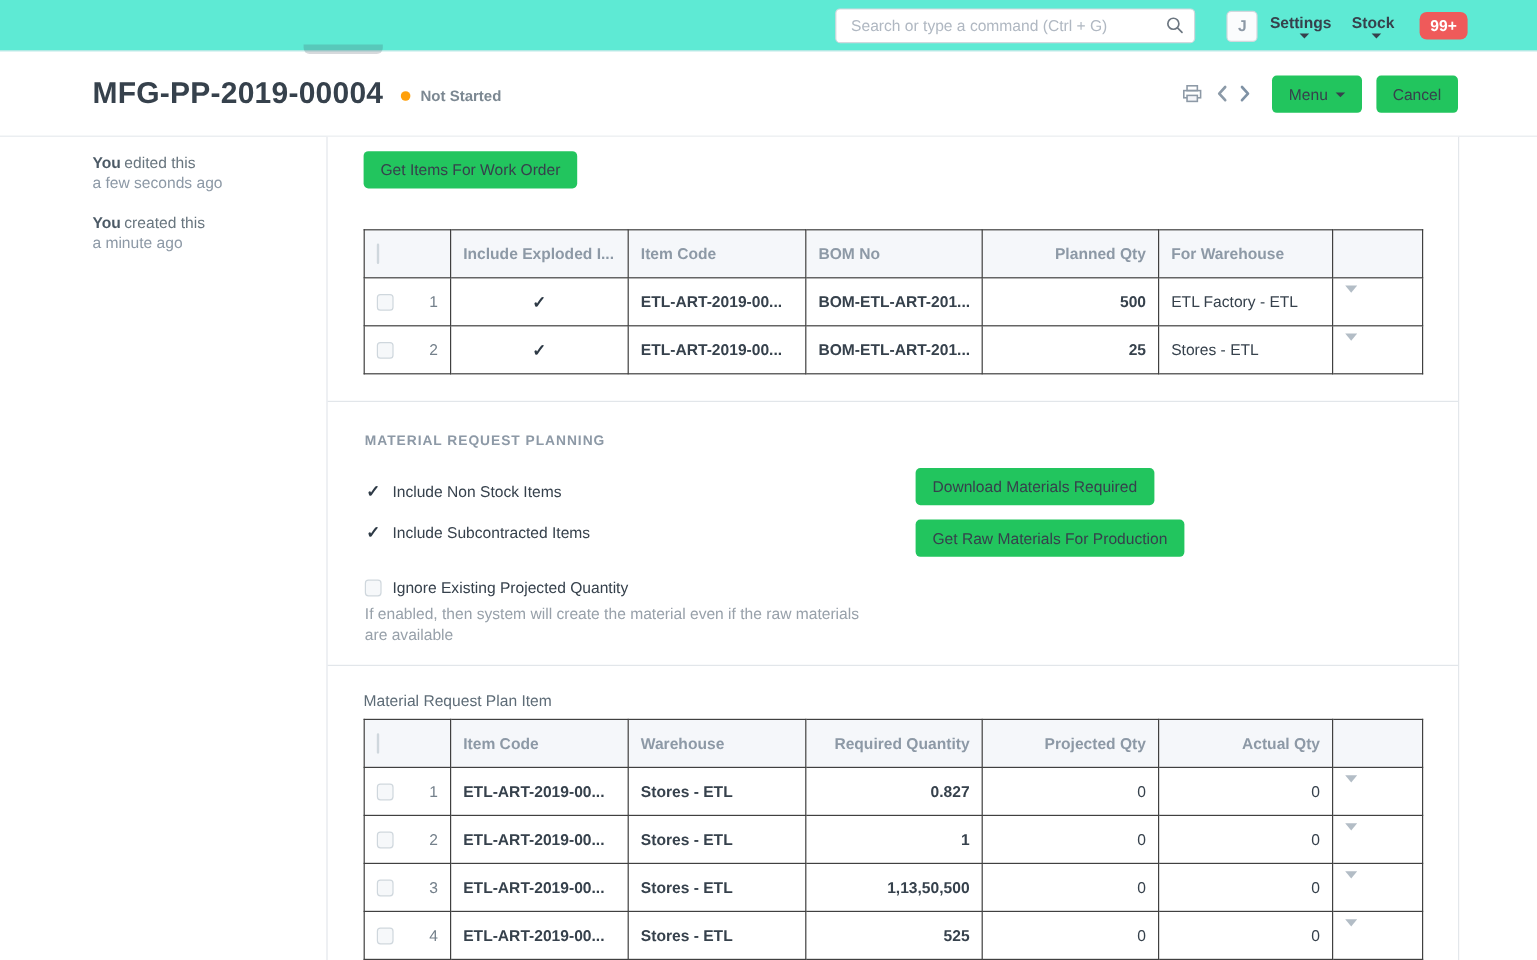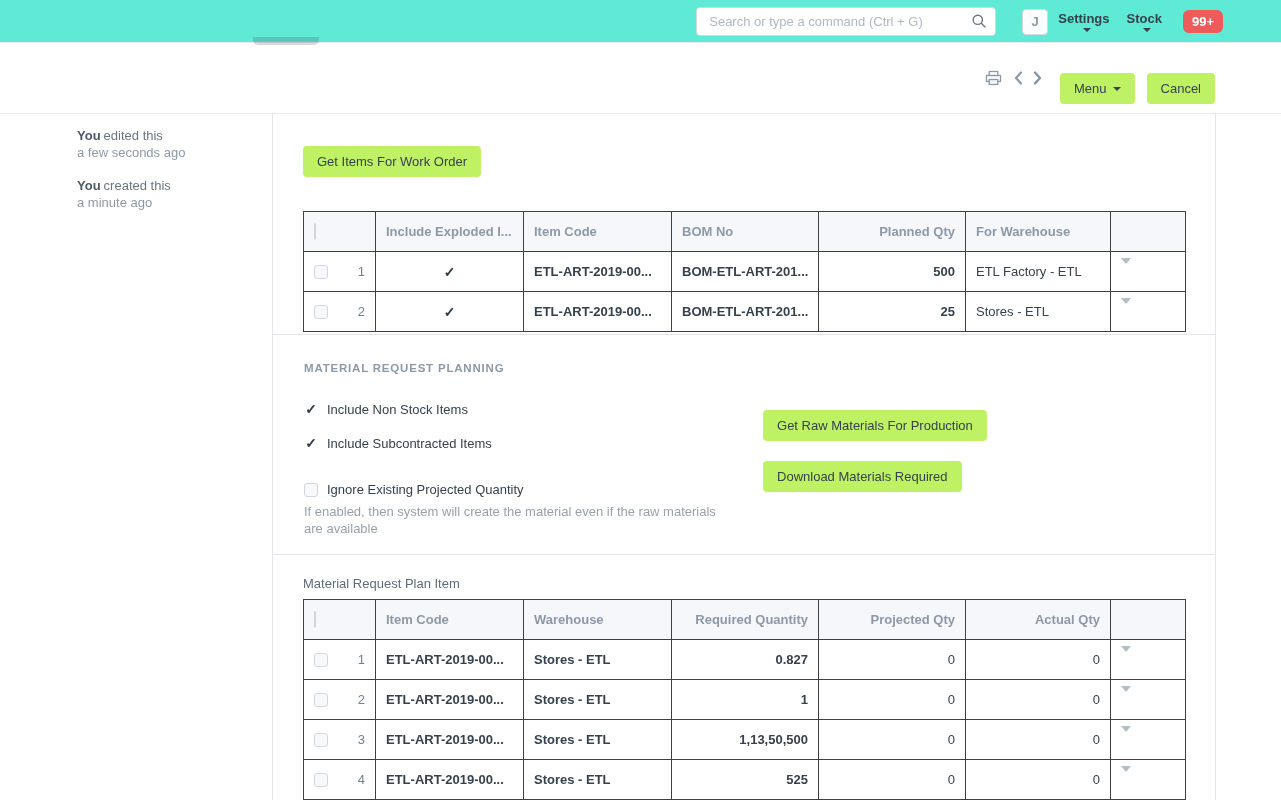--- a/index.html
+++ b/index.html
@@ -33,23 +33,23 @@
     border-bottom:1px solid #e6eaee; }
   .title-area { position:absolute; left:77px; top:0; height:70px; display:flex; align-items:center; }
   .page-title { font-size:25px; font-weight:bold; color:#36414c; letter-spacing:.2px; }
   .indicator { display:flex; align-items:center; margin-left:15px; margin-top:4px; }
   .indicator-dot { width:8px; height:8px; border-radius:50%; background:#ffa00a; margin-right:8px; }
   .indicator-label { font-size:12.5px; font-weight:bold; color:#7c8892; }
   .header-actions { position:absolute; right:66px; top:0; height:70px; display:flex; align-items:center; }
   .icon-btn { display:flex; align-items:center; cursor:pointer; }
   .print-btn { margin-right:10px; }
   .chev { margin-right:6px; }
-  .btn { background:#bef264; border:none; border-radius:4px; padding:8px 14px; font-size:13px;
+  .btn { background:#22c55e; border:none; border-radius:4px; padding:8px 14px; font-size:13px;
     color:#36414c; font-family:"Liberation Sans", sans-serif; cursor:pointer; display:inline-flex;
-    align-items:center;margin-top:20px; }
+    align-items:center; }
   .menu-btn { margin-left:10px; margin-right:12px; }
   .tooltip-remnant { position:absolute; left:253px; top:37px; width:66px; height:8px;
     background:#46525e; opacity:.22; border-radius:0 0 5px 5px; }
 
   
   .sidebar { position:absolute; left:77px; top:127px; width:190px; }
   .activity-entry { margin-bottom:16px; line-height:17px; color:#69767f; }
   .activity-entry .who { font-weight:bold; color:#4c5a66; margin-right:3px;margin-top:39px; }
   .activity-entry .when { color:#8d99a6; }
 
@@ -117,20 +117,27 @@
     </div>
     <div class="nav-item help">
       <span>Stock</span>
       <span class="caret"></span>
     </div>
     <div class="notif-badge">99+</div>
   </div>
 </header>
 
 <div class="page-header">
+  <div class="title-area">
+    <h1 class="page-title">MFG-PP-2019-00004</h1>
+    <div class="indicator">
+      <span class="indicator-dot"></span>
+      <span class="indicator-label">Not Started</span>
+    </div>
+  </div>
   <div class="header-actions">
     <span class="icon-btn print-btn">
       <svg width="17" height="16" viewBox="0 0 17 16" fill="none">
         <rect x="4.2" y="1.5" width="8.6" height="4" stroke="#8d99a6" stroke-width="1.3"></rect>
         <rect x="1.5" y="5.5" width="14" height="6" stroke="#8d99a6" stroke-width="1.3"></rect>
         <rect x="4.2" y="9.5" width="8.6" height="5" fill="#f4f5f9" stroke="#8d99a6" stroke-width="1.3"></rect>
       </svg>
     </span>
     <span class="icon-btn chev">
       <svg width="13" height="16" viewBox="0 0 13 16" fill="none">
@@ -234,22 +241,22 @@
         <span class="check-glyph">✓</span>
         <span class="cb-label">Include Subcontracted Items</span>
       </div>
       <div class="check-row" style="margin-bottom:6px;margin-top:31px;">
         <span class="checkbox"></span>
         <span class="cb-label">Ignore Existing Projected Quantity</span>
       </div>
       <div class="help-text">If enabled, then system will create the material even if the raw materials are available</div>
     </div>
     <div class="mrp-right">
+      <button class="btn">Download Materials Required</button>
       <button class="btn">Get Raw Materials For Production</button>
-      <button class="btn">Download Materials Required</button>
     </div>
   </section>
 
   <section class="section section-3">
     <div class="grid-label">Material Request Plan Item</div>
 
     <table class="grid">
       <colgroup>
         <col style="width:72px">
           <col style="width:148px">

